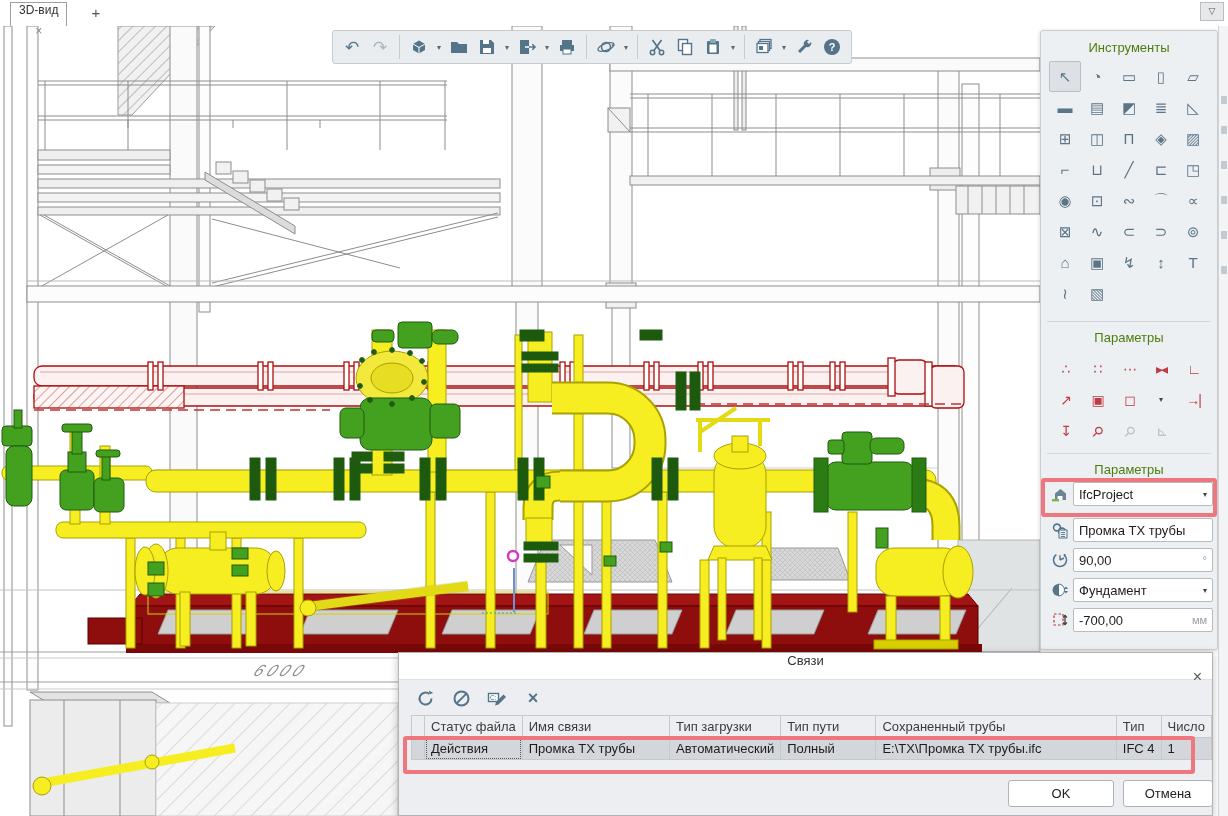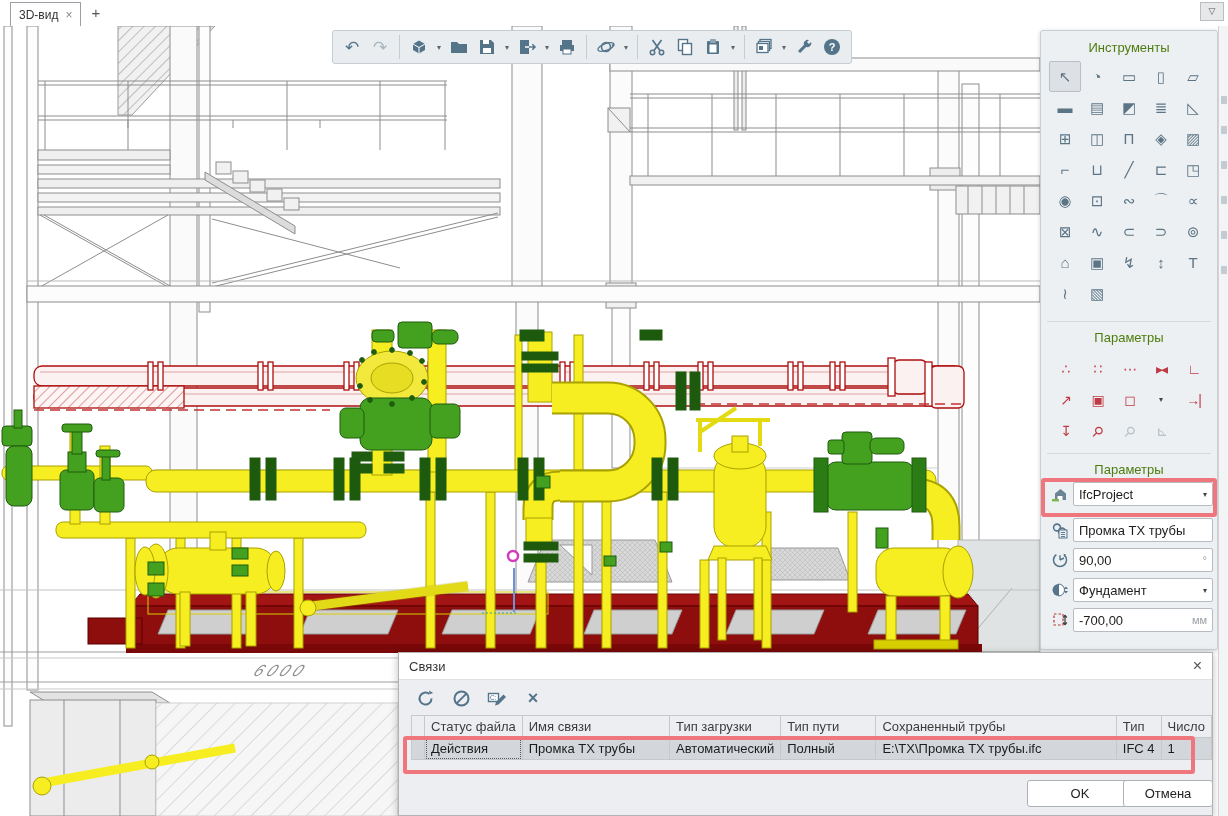--- a/index.html
+++ b/index.html
@@ -6,21 +6,21 @@
   html,body { width:1228px; height:816px; overflow:hidden; background:#fff;
               font-family:"Liberation Sans", sans-serif; }
   #root { position:relative; width:1228px; height:816px; background:#fff; }
 
   
   #scene { position:absolute; left:0; top:26px; width:1228px; height:790px; }
 
   
   #tabbar { position:absolute; left:0; top:0; width:1228px; height:26px; background:#fff; }
   .tab { position:absolute; left:10px; top:2px; height:24px; padding:0 8px; background:#fff;
-         border:1px solid #9aa0a6; border-bottom:none; display:flex; align-items:center; gap:7px; }
+         border:1px solid #9aa0a6; border-bottom:none; display:flex; align-items:center; gap:7px;flex-direction:column; }
   .tab-label { font-size:12px; color:#333; }
   .tab-close { font-size:12px; color:#888; cursor:pointer; }
   .tab-add { position:absolute; left:86px; top:3px; width:20px; height:20px; text-align:center;
              line-height:20px; font-size:15px; color:#555; }
   .panel-menu-btn { position:absolute; right:4px; top:2px; width:24px; height:19px; background:#e6e8ea;
                     border:1px solid #b9bec3; text-align:center; line-height:17px; font-size:9px; color:#555; }
 
   
   #main-toolbar { position:absolute; left:332px; top:30px; height:34px; background:#e9edf0;
                   border:1px solid #c6ccd2; border-radius:3px; display:flex; align-items:center;
@@ -53,21 +53,21 @@
   .pctl .sfx { margin-left:auto; color:#9aa0a6; font-size:11px; }
   .pctl .dd { margin-left:auto; color:#444; font-size:8px; }
 
   
   .hl { position:absolute; border:4px solid #f0767e; border-radius:3px; pointer-events:none; }
 
   
   #links-dialog { position:absolute; left:398px; top:652px; width:815px; height:164px;
                   background:#eceef1; border:1px solid #b3b3b3; box-shadow:0 2px 8px rgba(0,0,0,.25); }
   .dlg-title { position:absolute; left:0; top:0; width:100%; height:27px; background:#fff;
-               border-bottom:1px solid #e0e0e0; display:flex; align-items:center; padding:0 10px; }
+               border-bottom:1px solid #e0e0e0; display:flex; align-items:center; padding:0 10px;flex-direction:column; }
   .dlg-title-text { font-size:13px; color:#333; }
   .dlg-close { margin-left:auto; font-size:16px; color:#555; }
   .dlg-tools { position:absolute; left:14px; top:33px; display:flex; gap:12px; }
   .dlg-tb { width:24px; height:24px; display:flex; align-items:center; justify-content:center; color:#54748a; }
   .ltable { position:absolute; left:12px; top:62px; border-collapse:collapse; table-layout:fixed; }
   .ltable th, .ltable td { border:1px solid #c6c9cc; font-weight:normal; font-size:13px;
         text-align:left; padding:3px 6px; height:22px; white-space:nowrap; overflow:hidden; }
   .ltable th { background:#eceef1; color:#3c3c3c; position:relative; }
   .ltable td { background:#d3d7db; color:#1c1c1c; }
   .sortmark { position:absolute; top:-3px; left:24px; font-size:10px; color:#555; }
@@ -812,21 +812,21 @@
       <td>Промка ТХ трубы</td>
       <td>Автоматический</td>
       <td>Полный</td>
       <td>E:\TX\Промка ТХ трубы.ifc</td>
       <td>IFC 4</td>
       <td>1</td>
     </tr>
   </tbody>
       </table>
 
-  <div class="dlg-btn" style="left:609px; top:127px; width:106px;margin-left:19px;">OK</div>
+  <div class="dlg-btn" style="left:609px; top:127px; width:106px;">OK</div>
   <div class="dlg-btn" style="left:724px; top:127px; width:90px;">Отмена</div>
 </div>
 
 <div class="hl" style="left:403px; top:736px; width:792px; height:38px;"></div>
 
 <div id="edge-strip">
   <div class="stub" style="top:70px"></div>
       <div class="stub" style="top:100px"></div>
   <div class="stub" style="top:135px"></div>
       <div class="stub" style="top:170px"></div>

